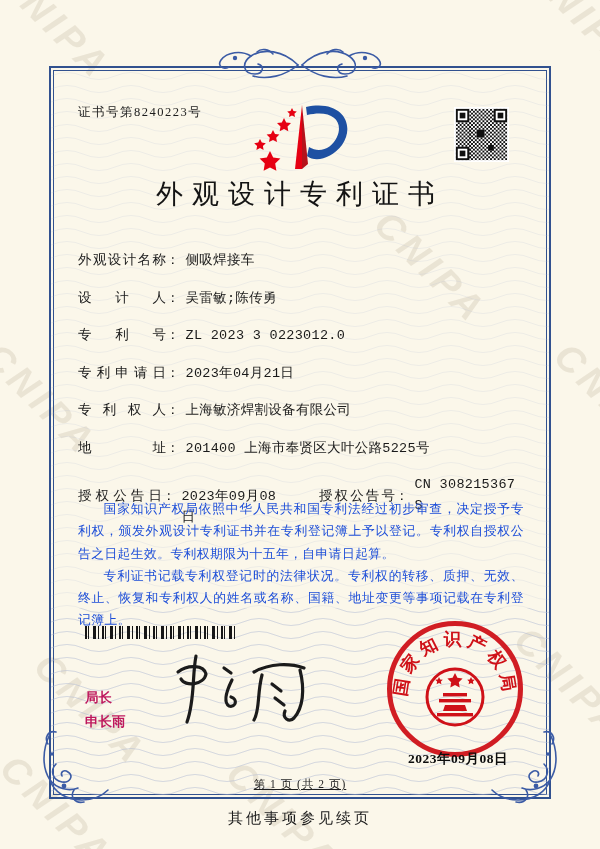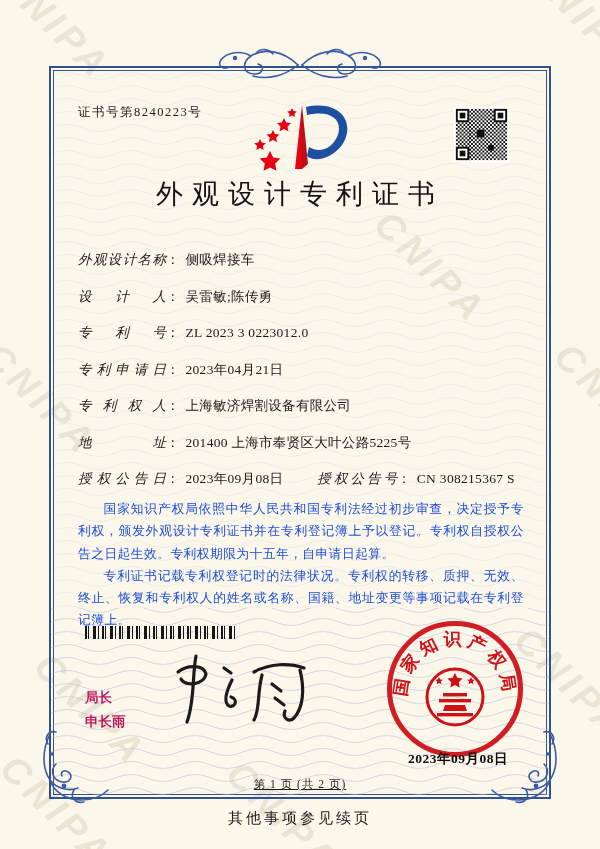--- a/index.html
+++ b/index.html
@@ -28,24 +28,24 @@
   .cert-no { position:absolute; left:78px; top:104px; font-size:12.5px; letter-spacing:1.5px; color:#1c1c1c; }
   .logo { position:absolute; left:250px; top:101px; width:106px; height:74px; }
   .qr { position:absolute; left:454px; top:107px; width:55px; height:55px; background:#fff; }
 
   .title { position:absolute; left:0; top:176px; width:100%; text-align:center;
            font-size:27px; letter-spacing:9px; color:#141414; font-weight:400; }
 
   .fields { position:absolute; left:78px; top:249px; width:448px; }
   .frow { display:flex; align-items:baseline; line-height:21px; margin-bottom:15.5px;
           font-size:13.5px; color:#1a1a1a; }
-  .flabel { display:inline-block; width:88px; text-align:justify; text-align-last:justify;font-style:italic; }
+  .flabel { display:inline-block; width:88px; text-align:justify; text-align-last:justify; }
   .fcolon { margin-right:6px; }
-  .fvalue { letter-spacing:0.3px; }
-  .fpair2 { display:flex; align-items:flex-start; margin-left:34px; }
+  .fvalue { letter-spacing:0.3px;font-family:Liberation Mono, monospace; }
+  .fpair2 { display:flex; align-items:center; margin-left:34px; }
   .fpair2 .flabel { width:80px; }
 
   .paras { position:absolute; left:78px; top:498px; width:446px; font-size:12.8px;
            line-height:1.74; color:#1d4ed8; text-align:justify; }
   .paras p { text-indent:2em; letter-spacing:0.4px; }
 
   .barcode { position:absolute; left:85px; top:626px; width:153px; height:13px;
      background:
        repeating-linear-gradient(90deg,#161616 0 2px,rgba(0,0,0,0) 2px 3px,#161616 3px 4px,rgba(0,0,0,0) 4px 8px,#161616 8px 11px,rgba(0,0,0,0) 11px 13px,#161616 13px 14px,rgba(0,0,0,0) 14px 17px); }
 

